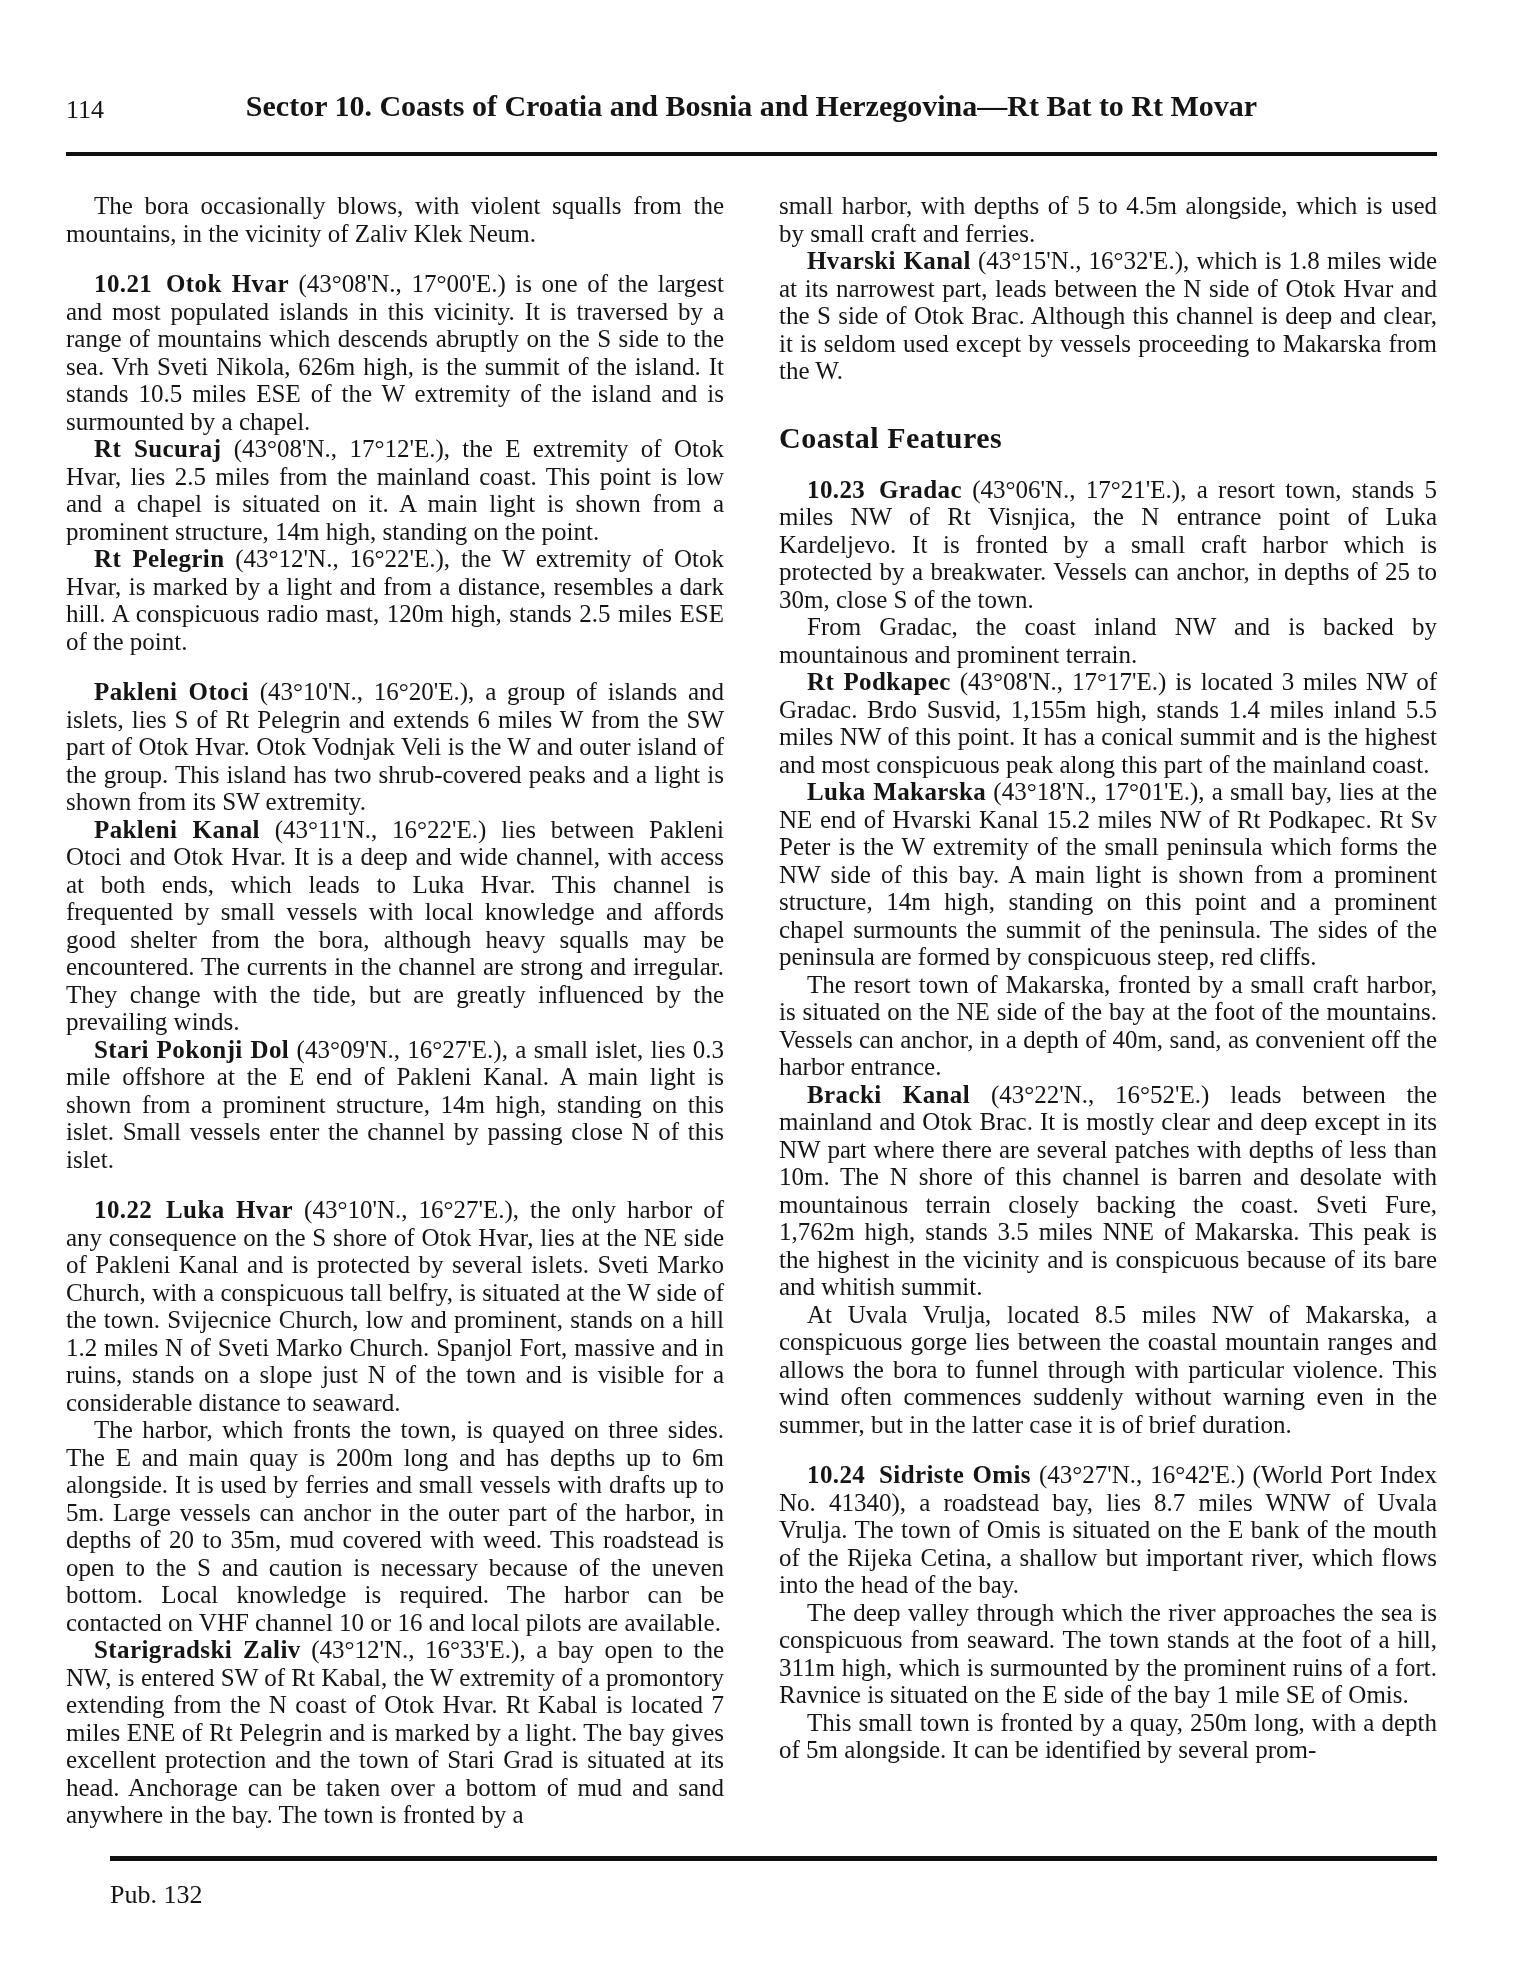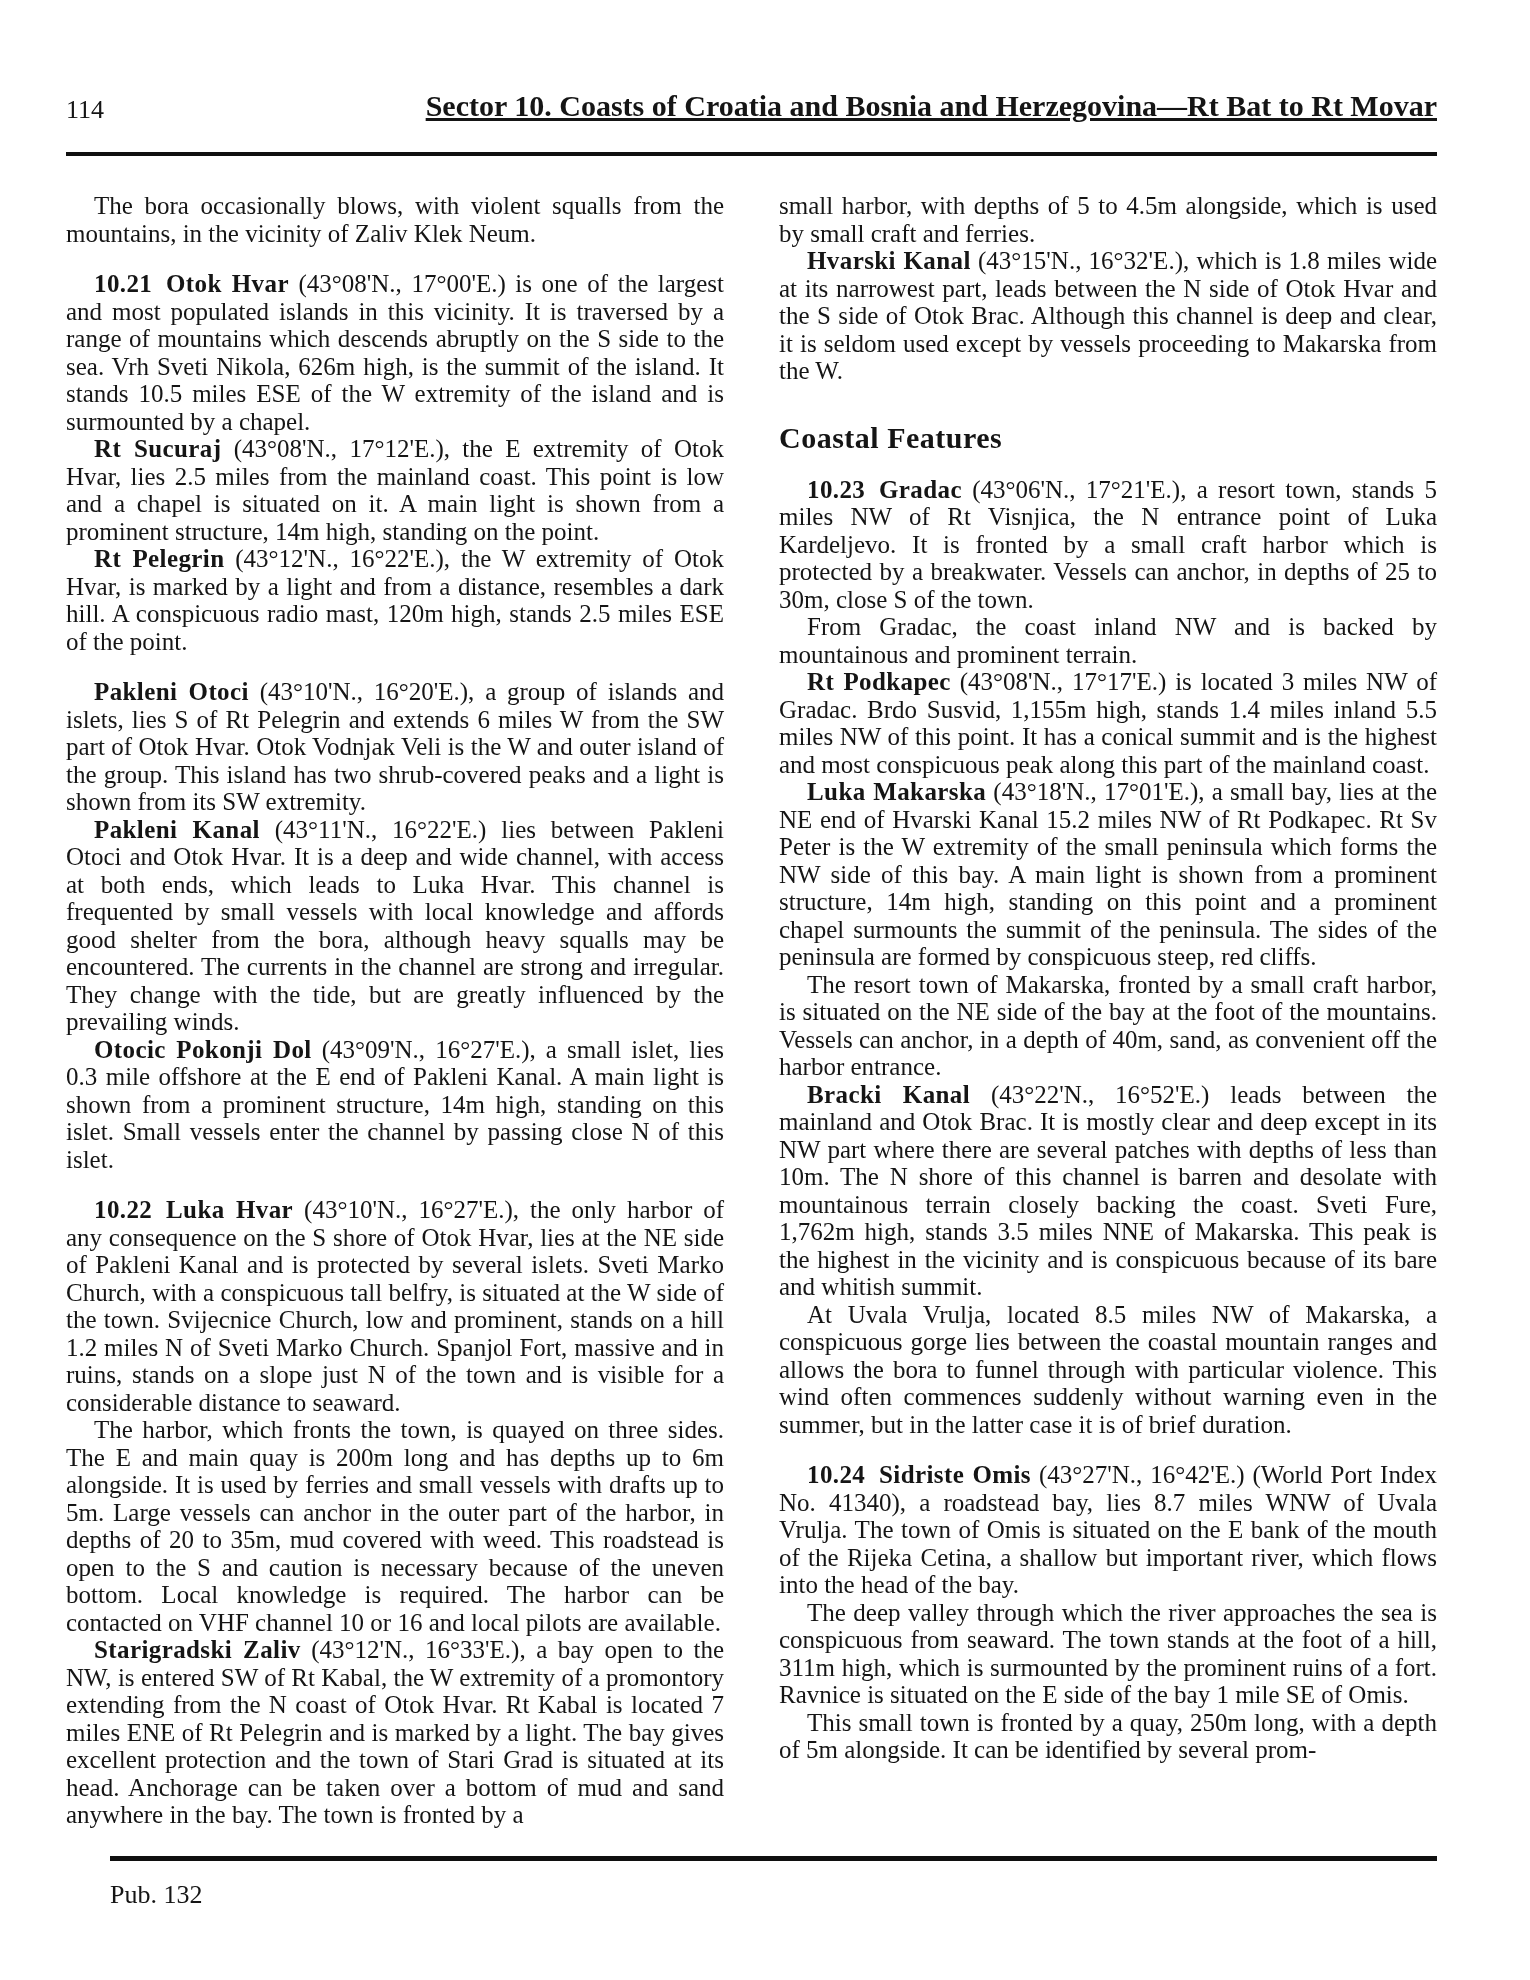--- a/index.html
+++ b/index.html
@@ -13,24 +13,23 @@
     font-family:"Liberation Serif", serif;
     color:#151515;
     overflow:hidden;
   }
   header { position:relative; height:36px; }
   .pagenum {
     position:absolute; left:0; bottom:1px;
     font-size:26px; line-height:26px;
   }
   .title {
-    text-align:right;
+    text-align:center;
     font-size:30px; line-height:36px;
     font-weight:bold;
-    text-decoration:underline;
   }
   .rule-top { margin-top:28px; height:4px; background:#101010; }
   .cols { margin-top:36px; display:flex; gap:55px; }
   .col { flex:1 1 0; min-width:0; }
   .col p {
     margin:0;
     font-size:25px; line-height:27.5px;
     text-align:justify;
     text-indent:28px;
   }
@@ -63,21 +62,21 @@
   </header>
   <div class="rule-top"></div>
   <main class="cols">
     <div class="col" id="col-left">
         <p><span>The bora occasionally blows, with violent squalls from the mountains, in the vicinity of Zaliv Klek Neum.</span></p>
         <p class="space"><span class="b num">10.21</span><span class="b">Otok Hvar</span><span> (43°08'N., 17°00'E.) is one of the largest and most populated islands in this vicinity. It is traversed by a range of mountains which descends abruptly on the S side to the sea. Vrh Sveti Nikola, 626m high, is the summit of the island. It stands 10.5 miles ESE of the W extremity of the island and is surmounted by a chapel.</span></p>
         <p><span class="b">Rt Sucuraj</span><span> (43°08'N., 17°12'E.), the E extremity of Otok Hvar, lies 2.5 miles from the mainland coast. This point is low and a chapel is situated on it. A main light is shown from a prominent structure, 14m high, standing on the point.</span></p>
         <p><span class="b">Rt Pelegrin</span><span> (43°12'N., 16°22'E.), the W extremity of Otok Hvar, is marked by a light and from a distance, resembles a dark hill. A conspicuous radio mast, 120m high, stands 2.5 miles ESE of the point.</span></p>
         <p class="space"><span class="b">Pakleni Otoci</span><span> (43°10'N., 16°20'E.), a group of islands and islets, lies S of Rt Pelegrin and extends 6 miles W from the SW part of Otok Hvar. Otok Vodnjak Veli is the W and outer island of the group. This island has two shrub-covered peaks and a light is shown from its SW extremity.</span></p>
         <p><span class="b">Pakleni Kanal</span><span> (43°11'N., 16°22'E.) lies between Pakleni Otoci and Otok Hvar. It is a deep and wide channel, with access at both ends, which leads to Luka Hvar. This channel is frequented by small vessels with local knowledge and affords good shelter from the bora, although heavy squalls may be encountered. The currents in the channel are strong and irregular. They change with the tide, but are greatly influenced by the prevailing winds.</span></p>
-        <p><span class="b">Otocic Pokonji Dol</span><span> (43°09'N., 16°27'E.), a small islet, lies 0.3 mile offshore at the E end of Pakleni Kanal. A main light is shown from a prominent structure, 14m high, standing on this islet. Small vessels enter the channel by passing close N of this islet.</span></p>
+        <p><span class="b">Stari Pokonji Dol</span><span> (43°09'N., 16°27'E.), a small islet, lies 0.3 mile offshore at the E end of Pakleni Kanal. A main light is shown from a prominent structure, 14m high, standing on this islet. Small vessels enter the channel by passing close N of this islet.</span></p>
         <p class="space"><span class="b num">10.22</span><span class="b">Luka Hvar</span><span> (43°10'N., 16°27'E.), the only harbor of any consequence on the S shore of Otok Hvar, lies at the NE side of Pakleni Kanal and is protected by several islets. Sveti Marko Church, with a conspicuous tall belfry, is situated at the W side of the town. Svijecnice Church, low and prominent, stands on a hill 1.2 miles N of Sveti Marko Church. Spanjol Fort, massive and in ruins, stands on a slope just N of the town and is visible for a considerable distance to seaward.</span></p>
         <p><span>The harbor, which fronts the town, is quayed on three sides. The E and main quay is 200m long and has depths up to 6m alongside. It is used by ferries and small vessels with drafts up to 5m. Large vessels can anchor in the outer part of the harbor, in depths of 20 to 35m, mud covered with weed. This roadstead is open to the S and caution is necessary because of the uneven bottom. Local knowledge is required. The harbor can be contacted on VHF channel 10 or 16 and local pilots are available.</span></p>
         <p><span class="b">Starigradski Zaliv</span><span> (43°12'N., 16°33'E.), a bay open to the NW, is entered SW of Rt Kabal, the W extremity of a promontory extending from the N coast of Otok Hvar. Rt Kabal is located 7 miles ENE of Rt Pelegrin and is marked by a light. The bay gives excellent protection and the town of Stari Grad is situated at its head. Anchorage can be taken over a bottom of mud and sand anywhere in the bay. The town is fronted by a</span></p>
       </div>
     <div class="col" id="col-right">
         <p class="noindent"><span>small harbor, with depths of 5 to 4.5m alongside, which is used by small craft and ferries.</span></p>
         <p><span class="b">Hvarski Kanal</span><span> (43°15'N., 16°32'E.), which is 1.8 miles wide at its narrowest part, leads between the N side of Otok Hvar and the S side of Otok Brac. Although this channel is deep and clear, it is seldom used except by vessels proceeding to Makarska from the W.</span></p>
         <h2><span>Coastal Features</span></h2>
         <p><span class="b num">10.23</span><span class="b">Gradac</span><span> (43°06'N., 17°21'E.), a resort town, stands 5 miles NW of Rt Visnjica, the N entrance point of Luka Kardeljevo. It is fronted by a small craft harbor which is protected by a breakwater. Vessels can anchor, in depths of 25 to 30m, close S of the town.</span></p>
         <p><span>From Gradac, the coast inland NW and is backed by mountainous and prominent terrain.</span></p>

